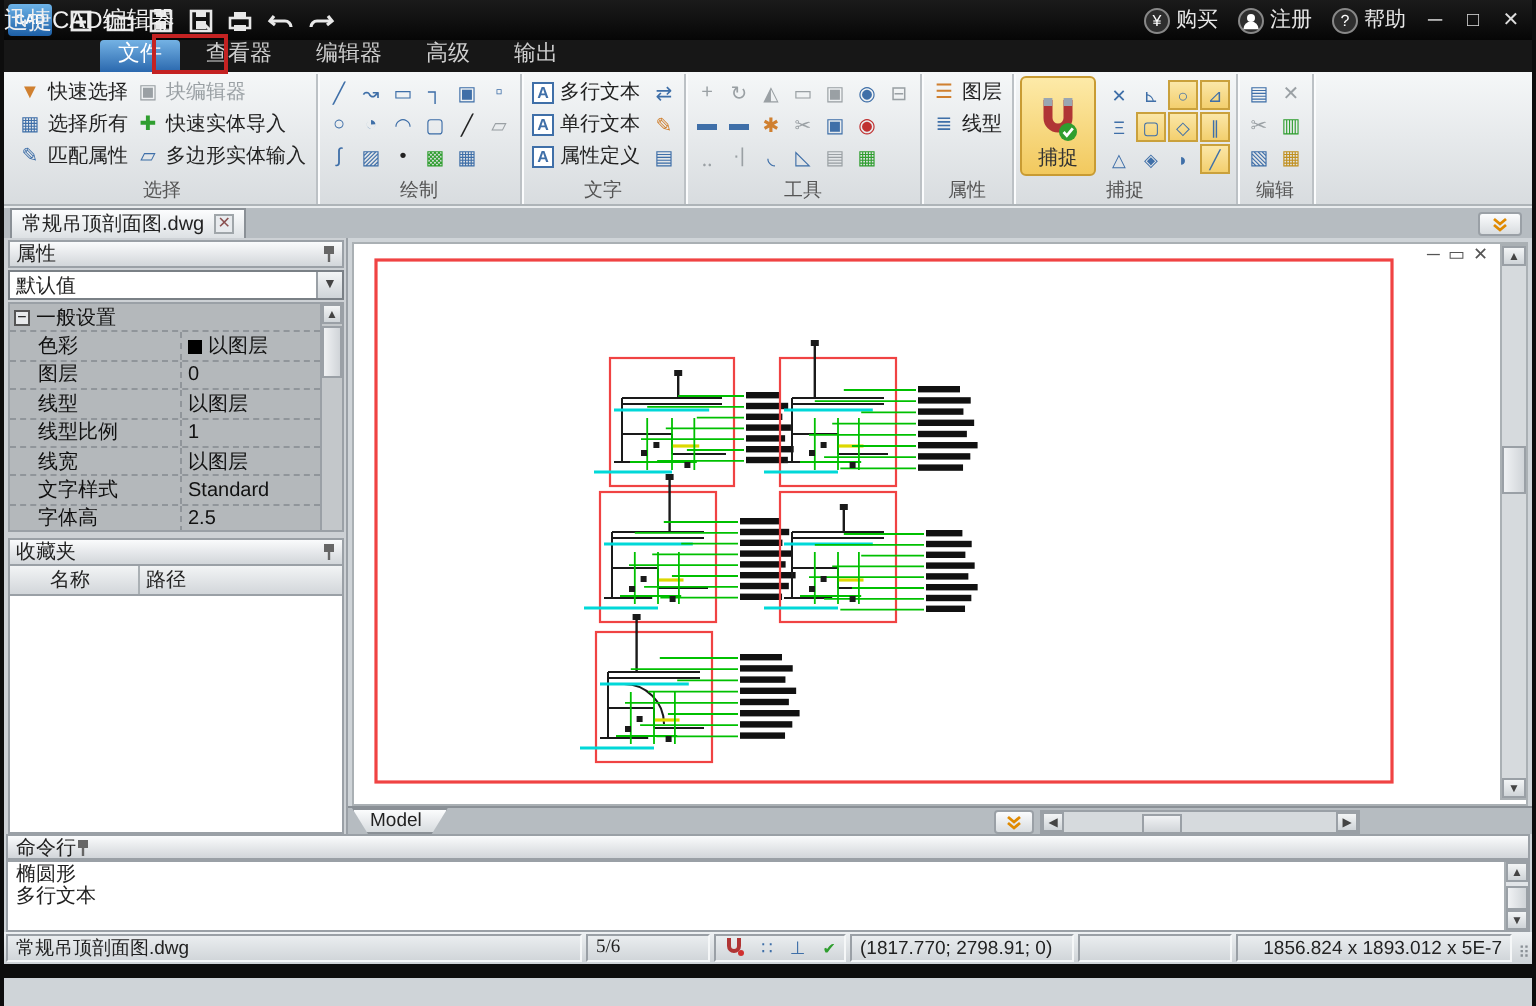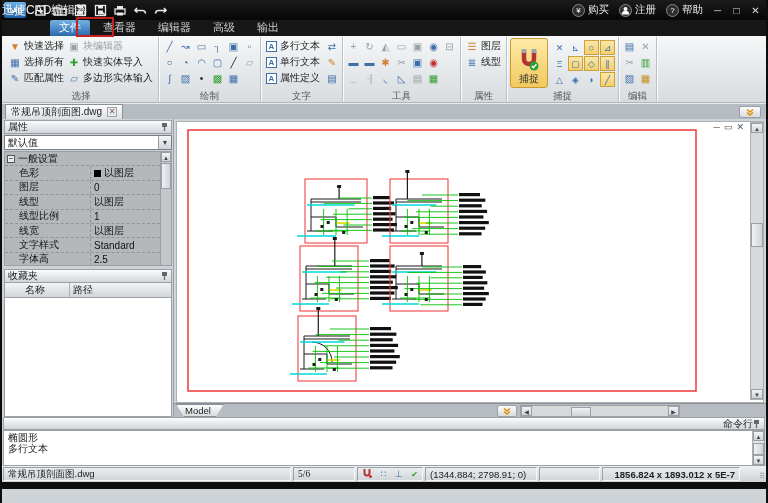--- a/index.html
+++ b/index.html
@@ -76,21 +76,21 @@
   .cadwhite{position:absolute;left:2px;top:2px;width:588px;height:282px;background:#fff;border:1px solid #aab0b4;}
   .mdictl{position:absolute;top:3px;right:22px;display:flex;gap:4px;font-size:9px;color:#555;z-index:3;}
   .vscroll{position:absolute;right:2px;top:3px;width:14px;height:278px;background:#d6dadd;border:1px solid #aab0b4;}
   .modelbar{position:absolute;left:0;right:0;bottom:0;height:14px;background:#b6bcc1;border-top:1px solid #8a9096;display:flex;align-items:center;font-size:9.5px;color:#222;}
   .modeltab{height:13px;background:linear-gradient(#fbfcfd,#d8dcdf);padding:0 12px 0 8px;display:flex;align-items:flex-end;clip-path:polygon(0 0,100% 0,calc(100% - 8px) 100%,8px 100%);border:1px solid #8a9096;margin-left:2px;}
   .mchev{position:absolute;left:323px;top:1px;width:20px;height:12px;background:linear-gradient(#fbfcfd,#d8dcdf);border:1px solid #9aa0a6;border-radius:2px;display:flex;align-items:center;justify-content:center;}
   .hscroll{position:absolute;left:346px;top:1px;width:160px;height:12px;background:#d6dadd;border:1px solid #9aa0a6;display:flex;align-items:center;}
   .harrow{width:11px;height:10px;font-size:6px;line-height:10px;text-align:center;color:#444;background:linear-gradient(#f3f5f6,#cfd4d8);border:1px solid #9aa0a6;}
   .hthumb{position:absolute;left:50px;top:1px;width:20px;height:10px;background:linear-gradient(#f0f2f4,#d0d4d8);border:1px solid #9aa0a6;}
   
-  .cmdhead{height:13px;background:linear-gradient(#fafbfc,#d2d6da);border:1px solid #9aa0a6;margin:0 1px;font-size:10px;color:#222;display:flex;align-items:center;justify-content:flex-end;padding:0 4px;}
+  .cmdhead{height:13px;background:linear-gradient(#fafbfc,#d2d6da);border:1px solid #9aa0a6;margin:0 1px;font-size:10px;color:#222;display:flex;align-items:center;justify-content:flex-start;padding:0 4px;}
   .cmdtext{height:36px;background:#fff;border:1px solid #9aa0a6;margin:0 1px;font-size:10px;color:#222;position:relative;padding:1px 4px;line-height:11px;}
   .cmdvs{position:absolute;right:0;top:0;bottom:0;width:12px;background:#e2e5e8;border-left:1px solid #aab0b4;}
   .cmdinput{height:14px;display:flex;align-items:center;background:#d2d6da;font-size:10px;color:#222;padding-left:4px;gap:4px;}
   .cmdfield{flex:1;height:12px;background:#fff;border:1px solid #9aa0a6;margin-right:1px;}
   
   .statusbar{height:16px;background:linear-gradient(#eef1f3,#cdd2d6);display:flex;align-items:stretch;padding:1px 1px;font-size:9.5px;color:#222;}
   .sfield{border:1px solid;border-color:#9aa0a6 #f5f7f8 #f5f7f8 #9aa0a6;margin-right:2px;padding:0 4px;display:flex;align-items:center;gap:4px;white-space:nowrap;overflow:hidden;}
   .grip{width:9px;display:flex;align-items:flex-end;justify-content:flex-end;color:#8a9096;font-size:8px;}
   .botborder{height:7px;background:#0d0d0d;}
   .pin svg{display:block;}
@@ -711,20 +711,20 @@
     <div class="sfield" style="width:62px;font-family:Liberation Serif, serif;">5/6</div>
     <div class="sfield" style="width:66px;justify-content:space-between;">
       <span><svg width="10" height="10">
             <path d="M2.5 1 v4 a2.5 2.5 0 0 0 5 0 v-4" fill="none" stroke="#b03535" stroke-width="2"></path>
             <circle cx="8.5" cy="8.5" r="1.5" fill="#d03030"></circle>
           </svg></span>
       <span style="color:#3f6fa8;font-size:9px;">∷</span>
       <span style="color:#3f6fa8;font-size:9px;">⊥</span>
       <span style="color:#2f9e2f;font-size:8px;">✔</span>
     </div>
-    <div class="sfield" style="width:112px;">(1344.884; 2798.91; 0)</div>
+    <div class="sfield" style="width:112px;">(1817.770; 2798.91; 0)</div>
     <div class="sfield" style="flex:1;"></div>
-    <div class="sfield" style="width:138px;justify-content:flex-end;margin-right:16px;font-weight:bold;">1856.824 x 1893.012 x 5E-7</div>
+    <div class="sfield" style="width:138px;justify-content:flex-end;margin-right:0;">1856.824 x 1893.012 x 5E-7</div>
     <div class="grip">⠿</div>
   </div>
 
   <div class="botborder"></div>
 </div>
 
 </body></html>

